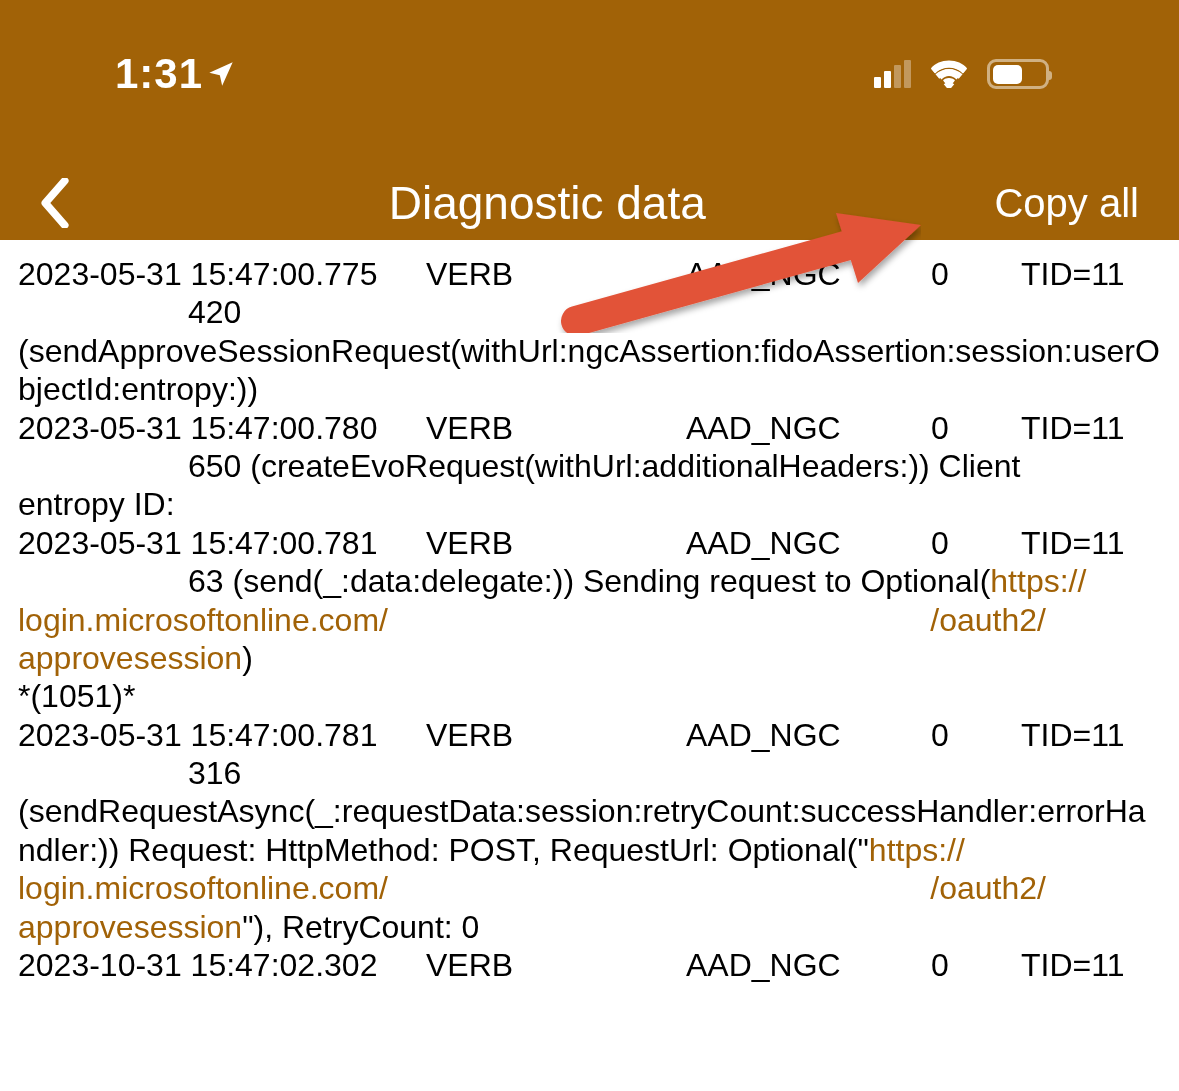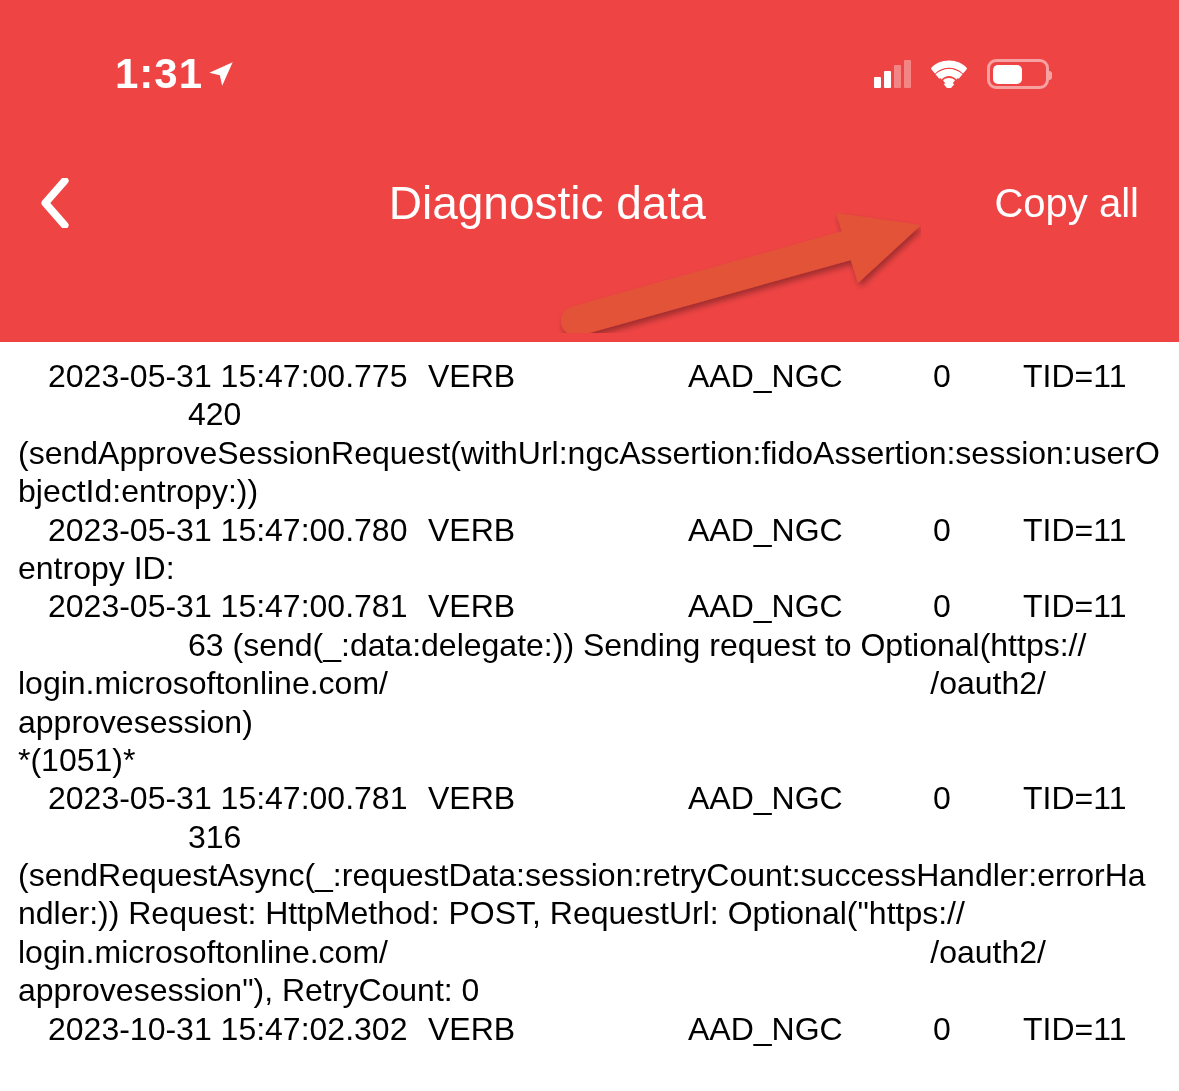--- a/index.html
+++ b/index.html
@@ -8,23 +8,23 @@
       box-sizing: border-box;
     }
     body {
       font-family: -apple-system, BlinkMacSystemFont, "Segoe UI", Helvetica, Arial, sans-serif;
       width: 1179px;
       height: 1091px;
       background: #ffffff;
       overflow: hidden;
     }
     .header {
-      background: #ef4444;
+      background: #a16207;
       color: #ffffff;
-      height: 342px;
+      height: 240px;
     }
     .status-bar {
       display: flex;
       justify-content: space-between;
       align-items: center;
       padding: 50px 40px 20px 115px;
     }
     .status-left {
       font-size: 42px;
       font-weight: 600;
@@ -114,34 +114,34 @@
     .content {
       padding: 15px 18px 0 18px;
       font-size: 32px;
       line-height: 1.2;
       color: #000000;
     }
     .log-row {
       display: flex;
       white-space: pre;
     }
-    .log-col-ts { width: 380px; margin-left: 30px; }
-    .log-col-level { width: 260px; }
+    .log-col-ts { width: 380px; }
+    .log-col-level { width: 260px; margin-left: 28px; }
     .log-col-cat { width: 245px; }
     .log-col-zero { width: 90px; }
     .log-col-tid { }
     .log-indent {
       padding-left: 170px;
     }
     .log-wrap {
       word-break: break-all;
       white-space: normal;
     }
     .link {
-      color: #000000;
+      color: #a16207;
     }
     .annotation-arrow {
       position: absolute;
       top: 213px;
       left: 556px;
       width: 365px;
       height: 120px;
       pointer-events: none;
       z-index: 10;
     }
@@ -210,20 +210,21 @@
   <div class="log-indent">420</div>
   <div class="log-wrap">(sendApproveSessionRequest(withUrl:ngcAssertion:fidoAssertion:session:userObjectId:entropy:))</div>
 
   <div class="log-row">
     <span class="log-col-ts">2023-05-31 15:47:00.780</span>
     <span class="log-col-level">VERB</span>
     <span class="log-col-cat">AAD_NGC</span>
     <span class="log-col-zero">0</span>
     <span class="log-col-tid">TID=11</span>
   </div>
+  <div class="log-indent">650 (createEvoRequest(withUrl:additionalHeaders:)) Client</div>
   <div class="log-wrap">entropy ID:</div>
 
   <div class="log-row">
     <span class="log-col-ts">2023-05-31 15:47:00.781</span>
     <span class="log-col-level">VERB</span>
     <span class="log-col-cat">AAD_NGC</span>
     <span class="log-col-zero">0</span>
     <span class="log-col-tid">TID=11</span>
   </div>
   <div><span class="log-indent" style="display:inline-block"></span><span>63 (send(_:data:delegate:)) Sending request to Optional(</span><span class="link">https://</span></div>

